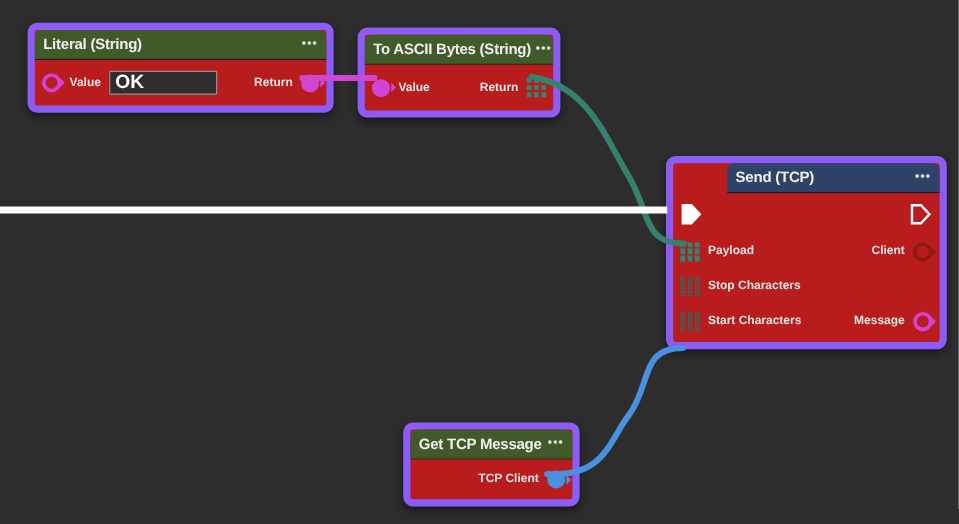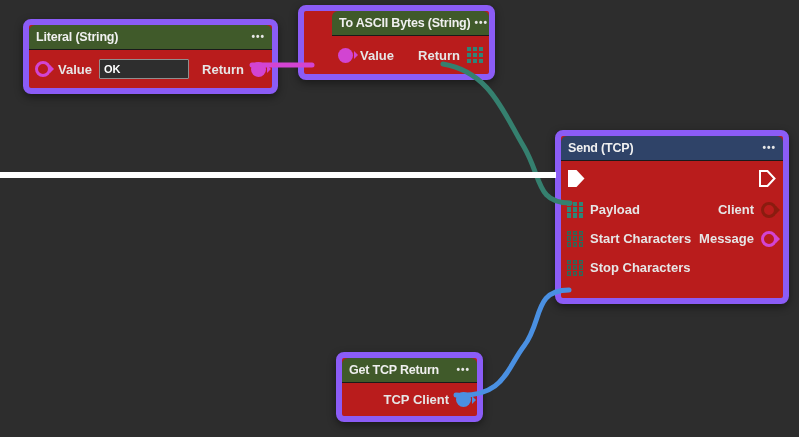--- a/index.html
+++ b/index.html
@@ -15,66 +15,66 @@
     border:6px solid #8b5cf6; border-radius:8px;
     box-shadow:0 3px 8px rgba(0,0,0,.45);
     z-index:1;
   }
   .hdr{
     height:24px; display:flex; align-items:center; gap:4px;
     padding:0 7px; border-radius:6px 6px 0 0;
     border-bottom:1px solid #1a1a1a;
   }
   .hdr.green{background:#405a2a;}
-  .hdr.navy{background:#2f4368;}
+  .hdr.navy{background:#2f4368;margin-left:45px;}
   .title{
     color:#f0f0f0; font-size:12.5px; font-weight:700; white-space:nowrap;
     letter-spacing:-0.2px;
   }
   .menu{
     margin-left:auto; color:#e8e8e8; font-size:10px; font-weight:700;
     letter-spacing:1px; line-height:1; cursor:pointer; white-space:nowrap;
   }
   .row{
     display:flex; align-items:center; gap:7px; padding:0 6px;
   }
-  .lbl{color:#e6e6e6; font-size:13px; font-weight:600; white-space:nowrap;}
+  .lbl{color:#e6e6e6; font-size:10px; font-weight:600; white-space:nowrap;}
   .ml-auto{margin-left:auto;}
   
   .p-dot{width:15px;height:15px;border-radius:50%;background:currentColor;position:relative;flex:none;}
   .p-ring{width:10px;height:10px;border-radius:50%;border:3px solid currentColor;background:transparent;position:relative;flex:none;}
   .p-dot::after,.p-ring::after{
     content:''; position:absolute; top:50%; transform:translateY(-50%);
     border-top:4px solid transparent; border-bottom:4px solid transparent;
     border-left:4px solid currentColor;
   }
   .p-dot::after{left:16px;} .p-ring::after{left:12px;}
   .magenta{color:#d244d2;} .blue{color:#4a90e2;} .red{color:#8a1c0f;}
   .grid3{
     width:16px;height:16px;flex:none;display:grid;
     grid-template-columns:repeat(3,1fr);grid-template-rows:repeat(3,1fr);gap:1.5px;
   }
   .grid3.filled span{background:#2f8577;}
   .grid3.hollow span{background:transparent;box-shadow:inset 0 0 0 1.2px #2b6a5a;}
   .execpin{flex:none;display:block;}
   
   #n-literal{left:23px;top:19px;width:243px;}
-  #n-ascii{left:298px;top:5px;width:157px;padding-left:28px;}
+  #n-ascii{left:298px;top:23px;width:157px;}
   #n-send{left:555px;top:130px;width:222px;}
   #n-get{left:336px;top:352px;width:135px;}
   #n-literal .row,#n-ascii .row{height:38px;}
   #n-get .row{height:33px;justify-content:flex-end;}
   #n-send .row.exec{height:34px;}
   #n-send .row.data{height:29px;}
-  #n-send .body{padding-bottom:16px;}
+  #n-send .body{padding-bottom:3px;}
   .field{
     width:90px;height:20px;box-sizing:border-box;
     background:#2e2e2e;border:1px solid #8f8f8f;border-radius:1px;
     color:#ffffff;font-family:"Liberation Sans",sans-serif;
-    font-size:11px;font-weight:600;padding:0 4px;outline:none;
+    font-size:16px;font-weight:600;padding:0 4px;outline:none;
   }
   
   .wires{position:absolute;inset:0;z-index:2;pointer-events:none;}
   .wires path{pointer-events:stroke;}
 </style>
 </head>
 <body>
 
 <div class="canvas">
 
@@ -154,44 +154,44 @@
             <span></span>
             <span></span>
             <span></span>
             <span></span>
             <span></span>
             <span></span>
             <span></span>
             <span></span>
             <span></span>
           </span>
+        <span class="lbl">Stop Characters</span>
+      </div>
+      <div class="row data">
+        <span class="grid3 hollow">
+            <span></span>
+            <span></span>
+            <span></span>
+            <span></span>
+            <span></span>
+            <span></span>
+            <span></span>
+            <span></span>
+            <span></span>
+          </span>
         <span class="lbl">Start Characters</span>
         <span class="lbl ml-auto">Message</span>
         <span class="p-ring magenta"></span>
       </div>
-      <div class="row data">
-        <span class="grid3 hollow">
-            <span></span>
-            <span></span>
-            <span></span>
-            <span></span>
-            <span></span>
-            <span></span>
-            <span></span>
-            <span></span>
-            <span></span>
-          </span>
-        <span class="lbl">Stop Characters</span>
-      </div>
     </div>
   </div>
 
   <div class="node" id="n-get">
     <div class="hdr green">
-      <span class="title">Get TCP Return</span>
+      <span class="title">Get TCP Message</span>
       <span class="menu">•••</span>
     </div>
     <div class="body">
       <div class="row">
         <span class="lbl">TCP Client</span>
         <span class="p-dot blue"></span>
       </div>
     </div>
   </div>
 

